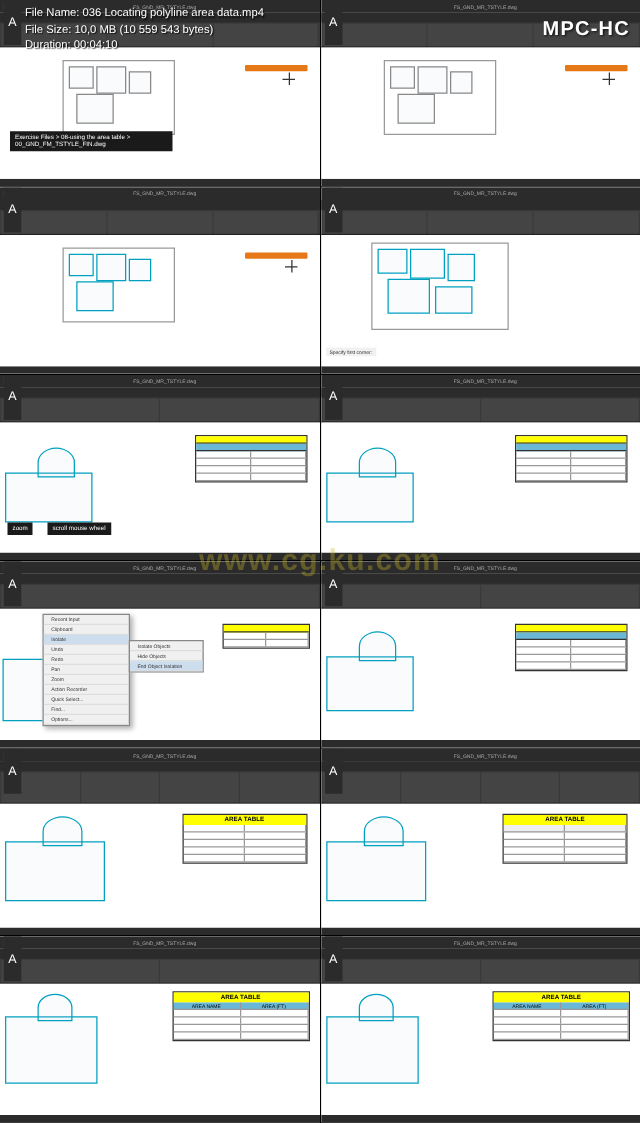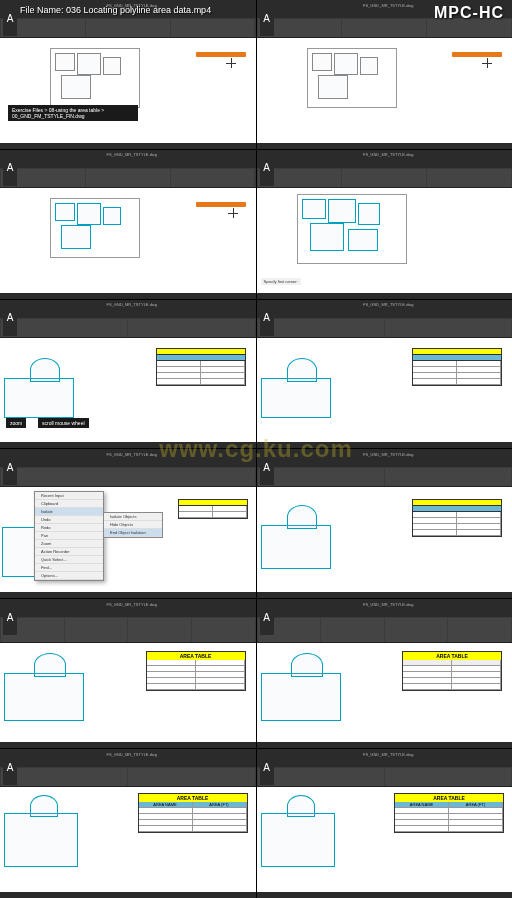--- a/index.html
+++ b/index.html
@@ -1,18 +1,18 @@
 <!DOCTYPE html>
 <html><head>
 <meta charset="utf-8">
 <style>
 * { margin: 0; padding: 0; box-sizing: border-box; }
 body { width: 512px; height: 898px; background: #000; font-family: Arial, sans-serif; position: relative; overflow: hidden; }
 .info-overlay { position: absolute; top: 4px; left: 20px; color: #fff; font-size: 9px; line-height: 1.4; z-index: 100; text-shadow: 1px 1px 1px rgba(0,0,0,0.8); }
-.mpc-logo { position: absolute; top: 4px; right: 8px; color: #fff; font-size: 16px; font-weight: bold; letter-spacing: 1px; z-index: 100; text-shadow: 1px 1px 2px rgba(0,0,0,0.8); }
+.mpc-logo { position: absolute; top: 15px; right: 8px; color: #fff; font-size: 16px; font-weight: bold; letter-spacing: 1px; z-index: 100; text-shadow: 1px 1px 2px rgba(0,0,0,0.8); }
 .grid { display: grid; grid-template-columns: 1fr 1fr; grid-template-rows: repeat(6, 1fr); width: 100%; height: 100%; gap: 1px; background: #000; }
 .thumb { background: #fff; position: relative; overflow: hidden; }
 .app-frame { width: 100%; height: 100%; display: flex; flex-direction: column; }
 .titlebar { background: #2b2b2b; height: 10px; display: flex; align-items: center; padding: 0 3px; }
 .titlebar-icon { width: 6px; height: 6px; background: #b8332f; margin-right: 2px; }
 .titlebar-text { color: #aaa; font-size: 4px; flex: 1; text-align: center; }
 .ribbon { background: #3a3a3a; height: 28px; border-bottom: 1px solid #222; position: relative; }
 .ribbon-tabs { height: 8px; background: #2b2b2b; display: flex; gap: 8px; padding: 0 20px; }
 .ribbon-body { height: 20px; display: flex; gap: 1px; padding: 1px; }
 .ribbon-group { background: #444; flex: 1; display: flex; flex-wrap: wrap; gap: 1px; padding: 1px; }
@@ -38,20 +38,22 @@
 .crosshair { position: absolute; width: 10px; height: 10px; }
 .crosshair::before { content: ''; position: absolute; left: 50%; top: 0; width: 1px; height: 100%; background: #333; }
 .crosshair::after { content: ''; position: absolute; top: 50%; left: 0; height: 1px; width: 100%; background: #333; }
 .cmd-line { position: absolute; bottom: 8px; left: 4px; background: rgba(240,240,240,0.9); font-size: 4px; padding: 1px 3px; color: #333; }
 </style>
 </head>
 <body>
 
 <div class="info-overlay">
   <div><span>File Name:</span> <span>036 Locating polyline area data.mp4</span></div>
+  <div><span>File Size:</span> <span>10,0 MB (10 559 543 bytes)</span></div>
+  <div><span>Duration:</span> <span>00:04:10</span></div>
 </div>
 
 <div class="mpc-logo">MPC-HC</div>
 
 <div class="watermark">www.cg.ku.com</div>
 
 <div class="grid">
 
   <div class="thumb">
     <div class="app-frame">

